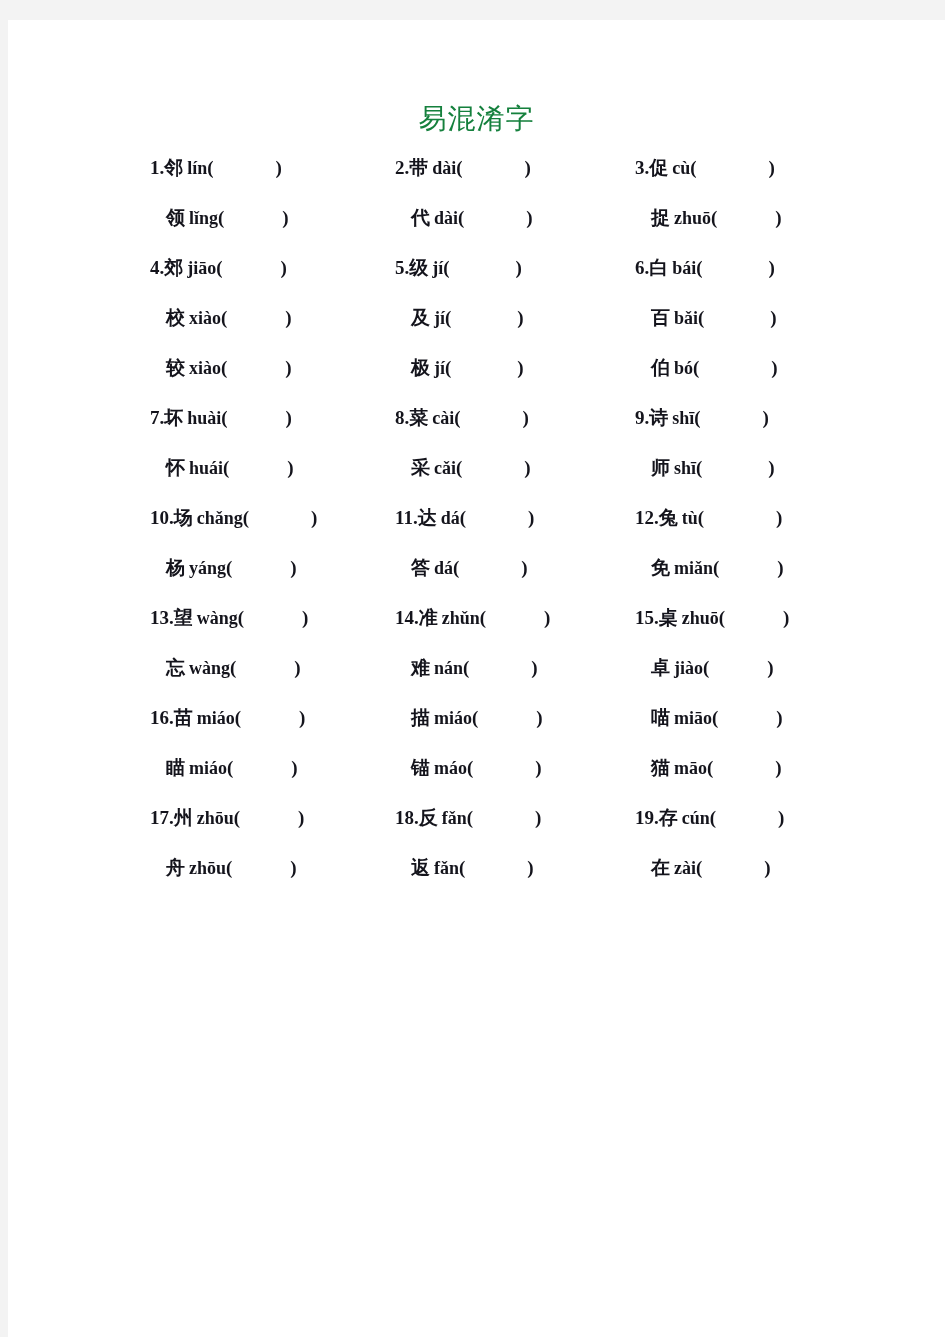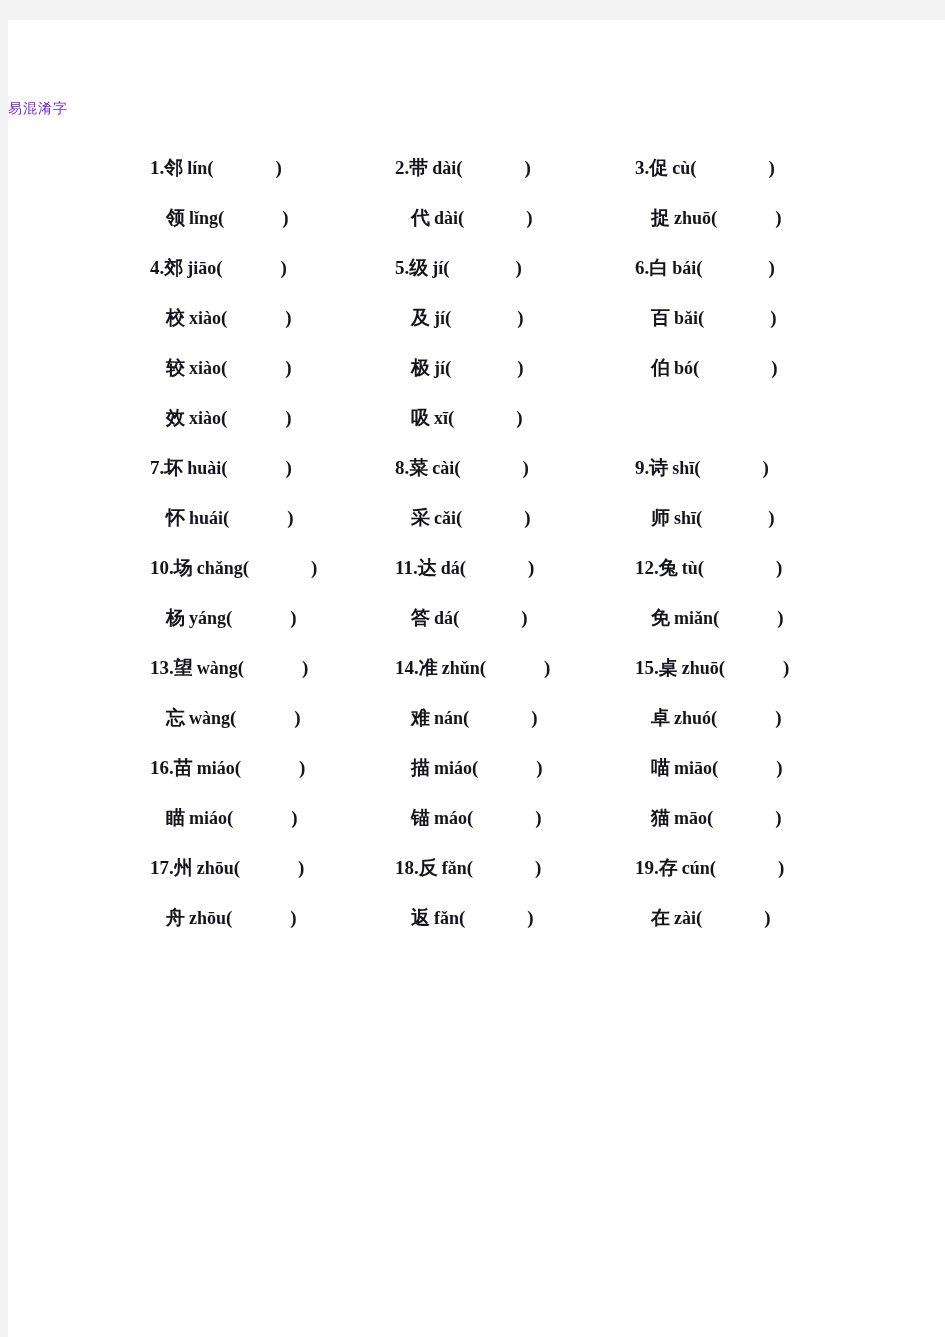--- a/index.html
+++ b/index.html
@@ -37,23 +37,23 @@
     width: 937px;
     height: 1317px;
     background: #ffffff;
   }
 
   #page-title {
     position: absolute;
     left: 0;
     top: 80px;
     width: 937px;
-    text-align: left;
-    font-size: 14px;
-    color: #6d28d9;
+    text-align: center;
+    font-size: 28px;
+    color: #15803d;
     letter-spacing: 1px;
   }
 
   #rows {
     position: absolute;
     left: 0;
     top: 133px;
     width: 937px;
     font-weight: bold;
   }
@@ -127,24 +127,20 @@
         <div class="cell c1 indent"><span class="han">校</span><span class="gap-sm"></span><span class="pinyin">xiào</span><span class="paren-open">(</span><span class="blank" style="width: 58px;"></span><span class="paren-close">)</span></div>
         <div class="cell c2 indent"><span class="han">及</span><span class="gap-sm"></span><span class="pinyin">jí</span><span class="paren-open">(</span><span class="blank" style="width: 66px;"></span><span class="paren-close">)</span></div>
         <div class="cell c3 indent"><span class="han">百</span><span class="gap-sm"></span><span class="pinyin">bǎi</span><span class="paren-open">(</span><span class="blank" style="width: 66px;"></span><span class="paren-close">)</span></div>
       </div>
       <div class="row">
         <div class="cell c1 indent"><span class="han">较</span><span class="gap-sm"></span><span class="pinyin">xiào</span><span class="paren-open">(</span><span class="blank" style="width: 58px;"></span><span class="paren-close">)</span></div>
         <div class="cell c2 indent"><span class="han">极</span><span class="gap-sm"></span><span class="pinyin">jí</span><span class="paren-open">(</span><span class="blank" style="width: 66px;"></span><span class="paren-close">)</span></div>
         <div class="cell c3 indent"><span class="han">伯</span><span class="gap-sm"></span><span class="pinyin">bó</span><span class="paren-open">(</span><span class="blank" style="width: 72px;"></span><span class="paren-close">)</span></div>
       </div>
       <div class="row">
-        <div class="cell c1 indent"><span class="han">效</span><span class="gap-sm"></span><span class="pinyin">xiào</span><span class="paren-open">(</span><span class="blank" style="width: 58px;"></span><span class="paren-close">)</span></div>
-        <div class="cell c2 indent"><span class="han">吸</span><span class="gap-sm"></span><span class="pinyin">xī</span><span class="paren-open">(</span><span class="blank" style="width: 62px;"></span><span class="paren-close">)</span></div>
-      </div>
-      <div class="row">
         <div class="cell c1"><span class="num">7.</span><span class="han">坏</span><span class="gap-sm"></span><span class="pinyin">huài</span><span class="paren-open">(</span><span class="blank" style="width: 58px;"></span><span class="paren-close">)</span></div>
         <div class="cell c2"><span class="num">8.</span><span class="han">菜</span><span class="gap-sm"></span><span class="pinyin">cài</span><span class="paren-open">(</span><span class="blank" style="width: 62px;"></span><span class="paren-close">)</span></div>
         <div class="cell c3"><span class="num">9.</span><span class="han">诗</span><span class="gap-sm"></span><span class="pinyin">shī</span><span class="paren-open">(</span><span class="blank" style="width: 62px;"></span><span class="paren-close">)</span></div>
       </div>
       <div class="row">
         <div class="cell c1 indent"><span class="han">怀</span><span class="gap-sm"></span><span class="pinyin">huái</span><span class="paren-open">(</span><span class="blank" style="width: 58px;"></span><span class="paren-close">)</span></div>
         <div class="cell c2 indent"><span class="han">采</span><span class="gap-sm"></span><span class="pinyin">cǎi</span><span class="paren-open">(</span><span class="blank" style="width: 62px;"></span><span class="paren-close">)</span></div>
         <div class="cell c3 indent"><span class="han">师</span><span class="gap-sm"></span><span class="pinyin">shī</span><span class="paren-open">(</span><span class="blank" style="width: 66px;"></span><span class="paren-close">)</span></div>
       </div>
       <div class="row">
@@ -158,21 +154,21 @@
         <div class="cell c3 indent"><span class="han">免</span><span class="gap-sm"></span><span class="pinyin">miǎn</span><span class="paren-open">(</span><span class="blank" style="width: 58px;"></span><span class="paren-close">)</span></div>
       </div>
       <div class="row">
         <div class="cell c1"><span class="num">13.</span><span class="han">望</span><span class="gap-sm"></span><span class="pinyin">wàng</span><span class="paren-open">(</span><span class="blank" style="width: 58px;"></span><span class="paren-close">)</span></div>
         <div class="cell c2"><span class="num">14.</span><span class="han">准</span><span class="gap-sm"></span><span class="pinyin">zhǔn</span><span class="paren-open">(</span><span class="blank" style="width: 58px;"></span><span class="paren-close">)</span></div>
         <div class="cell c3"><span class="num">15.</span><span class="han">桌</span><span class="gap-sm"></span><span class="pinyin">zhuō</span><span class="paren-open">(</span><span class="blank" style="width: 58px;"></span><span class="paren-close">)</span></div>
       </div>
       <div class="row">
         <div class="cell c1 indent"><span class="han">忘</span><span class="gap-sm"></span><span class="pinyin">wàng</span><span class="paren-open">(</span><span class="blank" style="width: 58px;"></span><span class="paren-close">)</span></div>
         <div class="cell c2 indent"><span class="han">难</span><span class="gap-sm"></span><span class="pinyin">nán</span><span class="paren-open">(</span><span class="blank" style="width: 62px;"></span><span class="paren-close">)</span></div>
-        <div class="cell c3 indent"><span class="han">卓</span><span class="gap-sm"></span><span class="pinyin">zhuó</span><span class="paren-open">(</span><span class="blank" style="width: 58px;"></span><span class="paren-close">)</span></div>
+        <div class="cell c3 indent"><span class="han">卓</span><span class="gap-sm"></span><span class="pinyin">jiào</span><span class="paren-open">(</span><span class="blank" style="width: 58px;"></span><span class="paren-close">)</span></div>
       </div>
       <div class="row">
         <div class="cell c1"><span class="num">16.</span><span class="han">苗</span><span class="gap-sm"></span><span class="pinyin">miáo</span><span class="paren-open">(</span><span class="blank" style="width: 58px;"></span><span class="paren-close">)</span></div>
         <div class="cell c2 indent"><span class="han">描</span><span class="gap-sm"></span><span class="pinyin">miáo</span><span class="paren-open">(</span><span class="blank" style="width: 58px;"></span><span class="paren-close">)</span></div>
         <div class="cell c3 indent"><span class="han">喵</span><span class="gap-sm"></span><span class="pinyin">miāo</span><span class="paren-open">(</span><span class="blank" style="width: 58px;"></span><span class="paren-close">)</span></div>
       </div>
       <div class="row">
         <div class="cell c1 indent"><span class="han">瞄</span><span class="gap-sm"></span><span class="pinyin">miáo</span><span class="paren-open">(</span><span class="blank" style="width: 58px;"></span><span class="paren-close">)</span></div>
         <div class="cell c2 indent"><span class="han">锚</span><span class="gap-sm"></span><span class="pinyin">máo</span><span class="paren-open">(</span><span class="blank" style="width: 62px;"></span><span class="paren-close">)</span></div>
         <div class="cell c3 indent"><span class="han">猫</span><span class="gap-sm"></span><span class="pinyin">māo</span><span class="paren-open">(</span><span class="blank" style="width: 62px;"></span><span class="paren-close">)</span></div>

